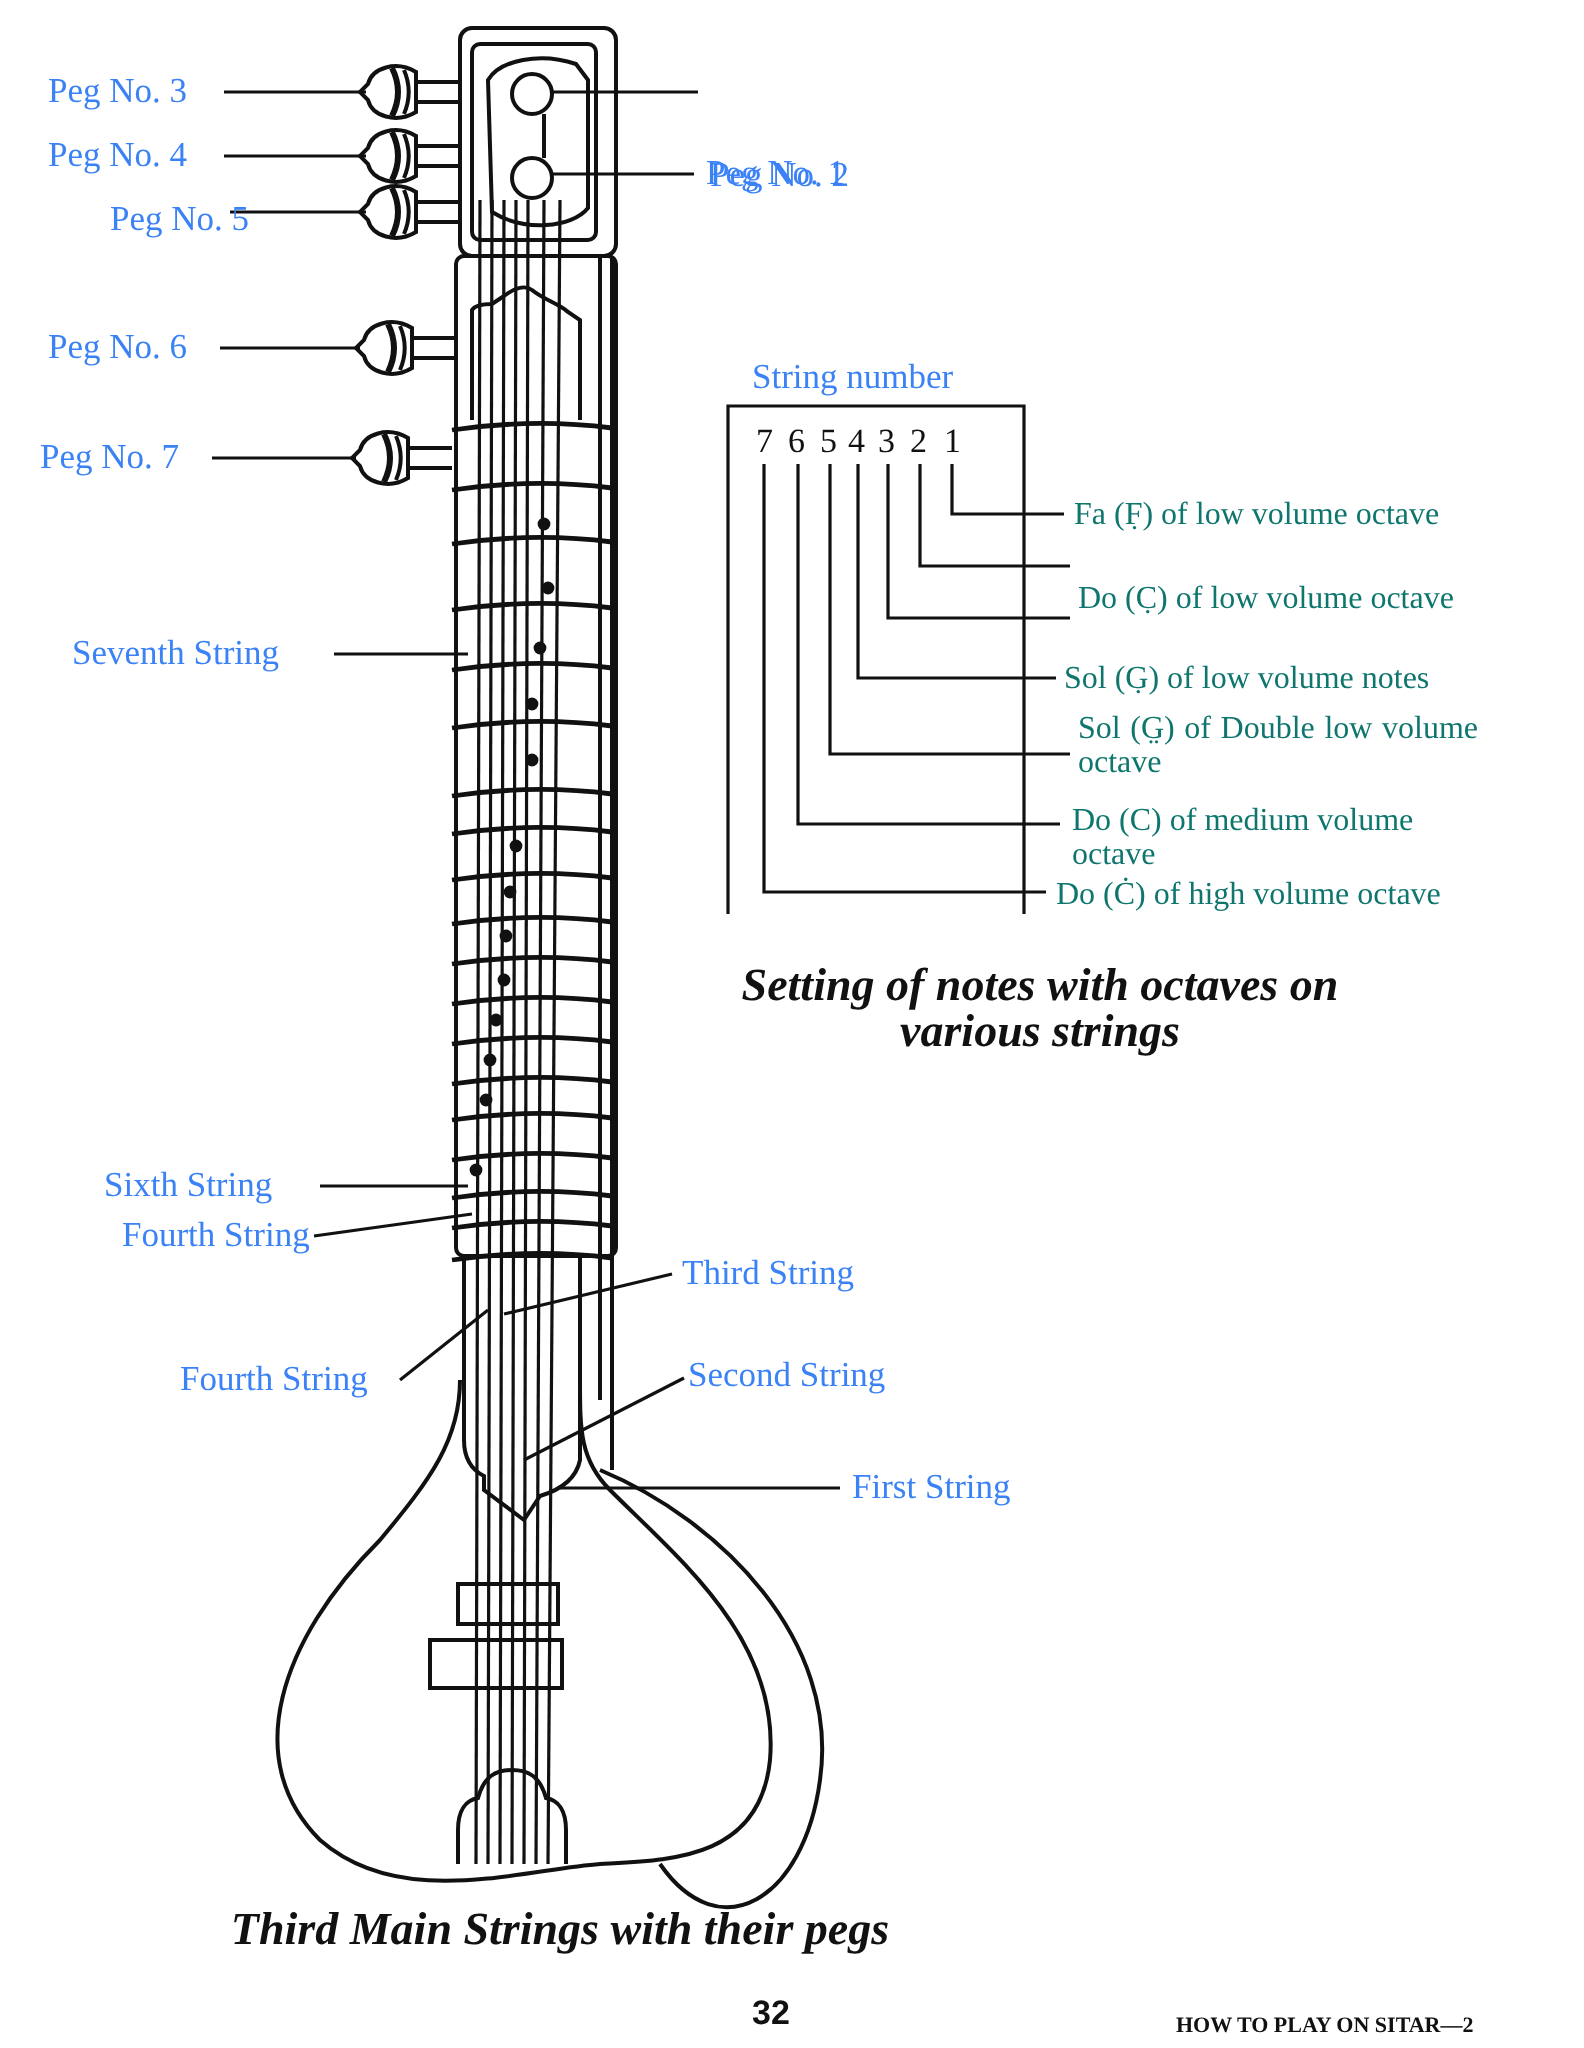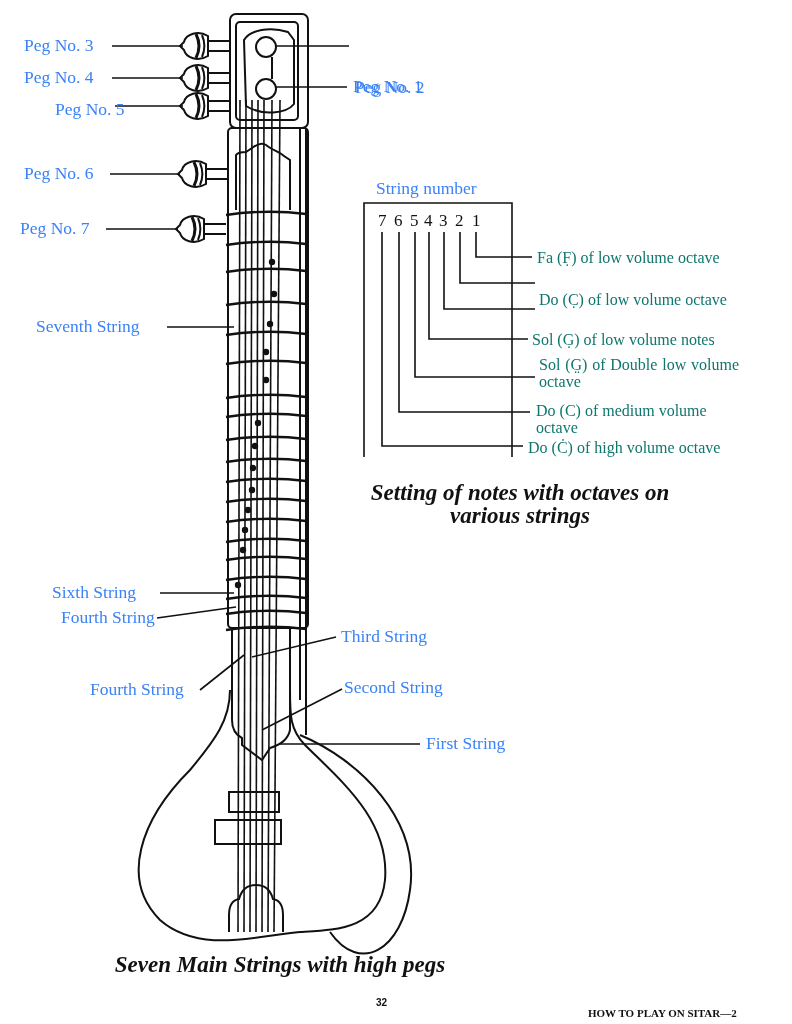--- a/index.html
+++ b/index.html
@@ -1,21 +1,21 @@
 <!DOCTYPE html>
 <html><head>
 <meta charset="utf-8">
 <style>
   html, body { margin: 0; padding: 0; background: #ffffff; }
   body { width: 792px; height: 1024px; position: relative; overflow: hidden; color: #111; }
   #diagram { position: absolute; left: 0; top: 0; width: 792px; height: 1024px; }
   .lbl { position: absolute; font-family: "Liberation Serif", serif; font-size: 17.5px; white-space: nowrap; line-height: 1; color: #3b82f6; }
   .note { position: absolute; font-family: "Liberation Serif", serif; font-size: 16px; line-height: 17px; color: #0f766e; }
   .caption { position: absolute; font-family: "Liberation Serif", serif; font-style: italic; font-weight: bold; font-size: 23px; text-align: center; line-height: 23px; color: #111; }
-  .footer-num { position: absolute; font-family: "Liberation Sans", sans-serif; font-weight: bold; font-size: 10px; }
+  .footer-num { position: absolute; font-family: "Liberation Sans", sans-serif; font-weight: bold; font-size: 17px; }
   .footer-title { position: absolute; font-family: "Liberation Serif", serif; font-weight: bold; font-size: 11px; }
   .digit { position: absolute; font-family: "Liberation Serif", serif; font-size: 17px; line-height: 1; }
 </style>
 </head>
 <body>
 
 <svg id="diagram" viewBox="0 0 792 1024" xmlns="http://www.w3.org/2000/svg" fill="none" stroke="#111" stroke-width="2">
 
   <g>
     <path d="M300 735 C 360 760, 420 820, 410 890 C 402 950, 360 975, 330 932"></path>
@@ -176,16 +176,16 @@
 
 <div class="note" style="left:537px;top:249px;white-space:nowrap;">Fa (F̣) of low volume octave</div>
 <div class="note" style="left:539px;top:291px;white-space:nowrap;">Do (C̣) of low volume octave</div>
 <div class="note" style="left:532px;top:331px;white-space:nowrap;">Sol (G̣) of low volume notes</div>
 <div class="note" style="left:539px;top:336px;width:200px;text-align:justify;text-align-last:left;margin-top:20px;">Sol (G̤) of Double low volume octave</div>
 <div class="note" style="left:536px;top:402px;width:210px;">Do (C) of medium volume octave</div>
 <div class="note" style="left:528px;top:439px;white-space:nowrap;">Do (Ċ) of high volume octave</div>
 
 <div class="caption" style="left:370px;top:481px;width:300px;">Setting of notes with octaves on various strings</div>
 
-<div class="caption" style="left:110px;top:953px;width:340px;">Seven Main Strings with high pegs</div>
+<div class="caption" style="left:110px;top:953px;width:340px;">Third Main Strings with their pegs</div>
 
 <div class="footer-num" style="left:376px;top:997px;">32</div>
 <div class="footer-title" style="left:588px;top:1007px;">HOW TO PLAY ON SITAR—2</div>
 
 </body></html>

